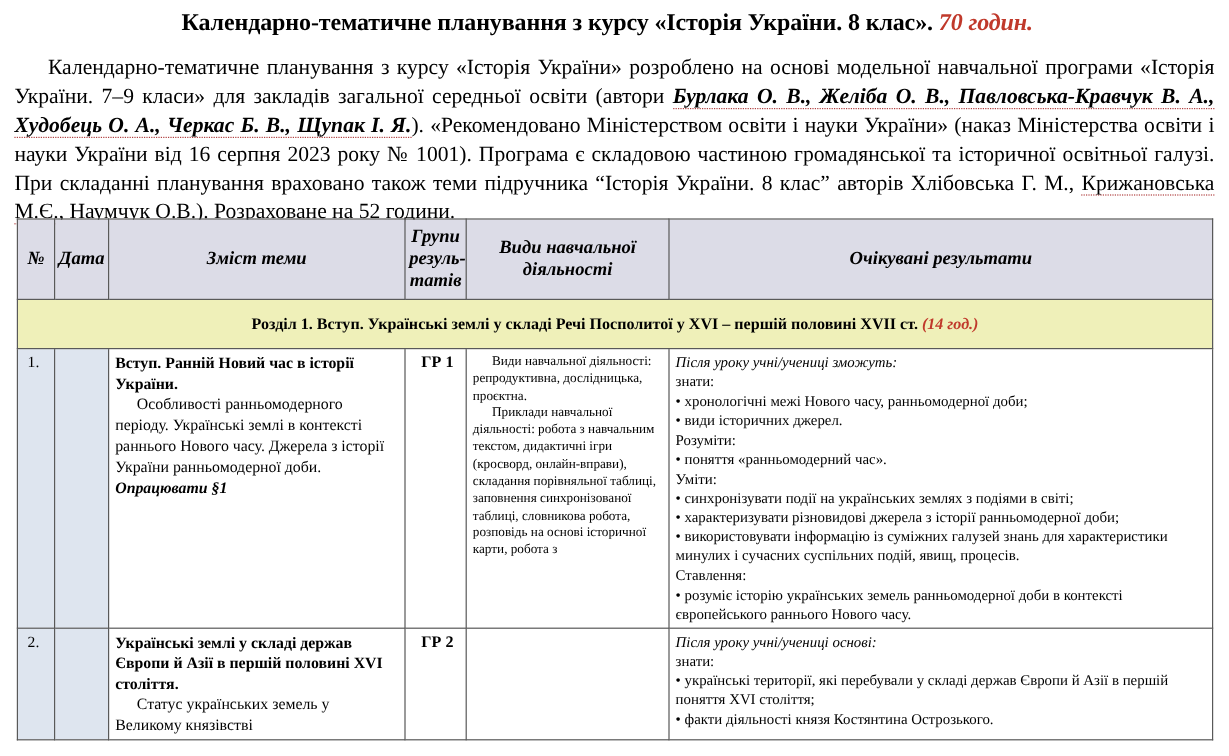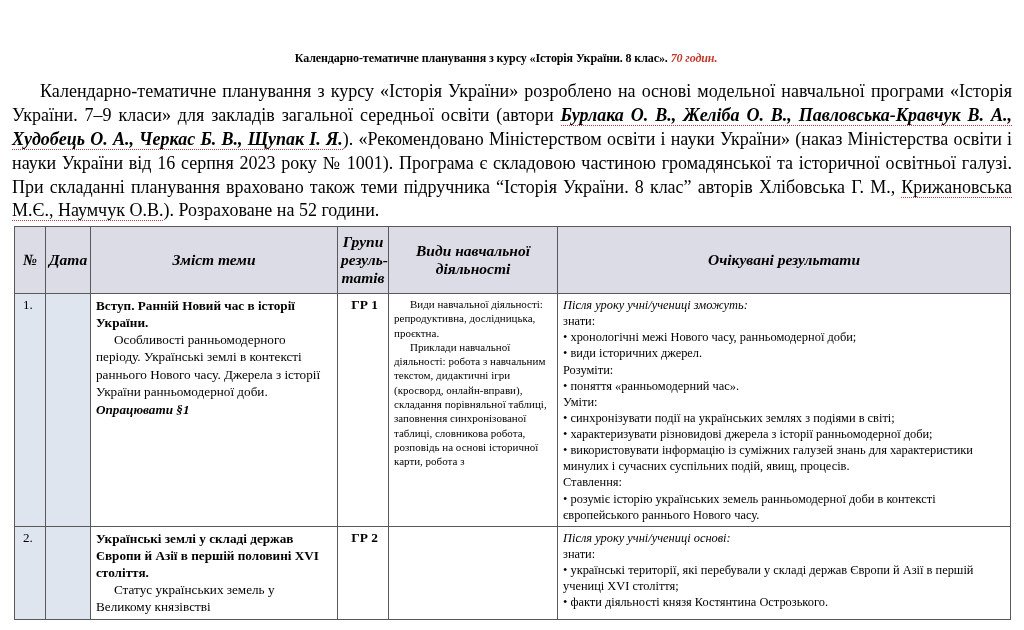--- a/index.html
+++ b/index.html
@@ -19,27 +19,26 @@
     position: relative;
     width: 1024px;
     height: 630px;
     box-sizing: border-box;
     padding: 0;
   }
 
   
   .doc-title {
     text-align: center;
-    font-size: 12px;
+    font-size: 20px;
     font-weight: bold;
     line-height: 1.15;
     padding: 8px 40px 0 28px;
     letter-spacing: -0.1px;
     white-space: nowrap;
-    margin-top: 44px;
   }
   .doc-title .hours {
     color: #c0392b;
     font-style: italic;
     font-weight: bold;
   }
 
   
   .intro {
     margin: 14px 12px 0 12px;
@@ -202,20 +201,23 @@
         <th class="h-num">№</th>
         <th class="h-date">Дата</th>
         <th class="h-topic">Зміст теми</th>
         <th class="h-groups">Групи резуль-татів</th>
         <th class="h-act">Види навчальної діяльності</th>
         <th class="h-res">Очікувані результати</th>
       </tr>
     </thead>
     <tbody>
 
+      <tr class="section-row">
+        <td colspan="6"><span>Розділ 1. Вступ. Українські землі у складі Речі Посполитої у XVI – першій половині XVII ст. </span><span class="sec-hours">(14 год.)</span></td>
+      </tr>
 
       <tr>
         <td class="c-num">1.</td>
         <td class="c-date"></td>
         <td class="c-topic">
           <span class="lead">Вступ. Ранній Новий час в історії України.</span>
           <span class="body">Особливості ранньомодерного періоду. Українські землі в контексті раннього Нового часу. Джерела з історії України ранньомодерної доби.</span>
           <span class="assign">Опрацювати §1</span>
         </td>
         <td class="c-group">ГР 1</td>
@@ -244,20 +246,20 @@
         <td class="c-date"></td>
         <td class="c-topic">
           <span class="lead">Українські землі у складі держав Європи й Азії в першій половині XVI століття.</span>
           <span class="body">Статус українських земель у Великому князівстві</span>
         </td>
         <td class="c-group">ГР 2</td>
         <td class="c-activity"></td>
         <td class="c-results">
           <span class="res-head">Після уроку учні/учениці основі:</span>
           <span class="lbl">знати:</span>
-          <span class="bullet">• українські території, які перебували у складі держав Європи й Азії в першій учениці XVI століття;</span>
+          <span class="bullet">• українські території, які перебували у складі держав Європи й Азії в першій поняття XVI століття;</span>
           <span class="bullet">• факти діяльності князя Костянтина Острозького.</span>
         </td>
       </tr>
 
     </tbody>
   </table>
 </div>
 
 </body></html>

